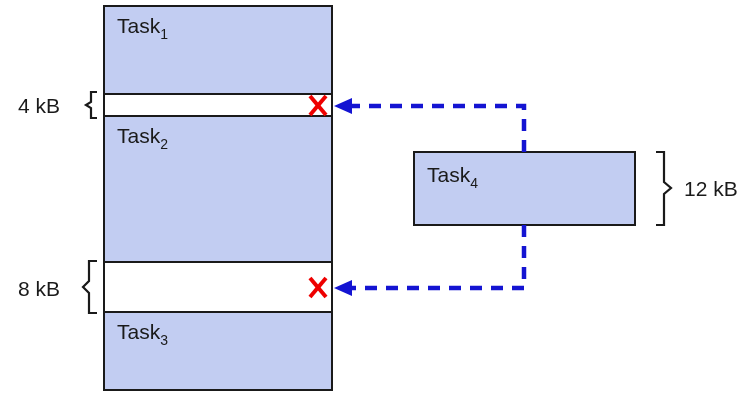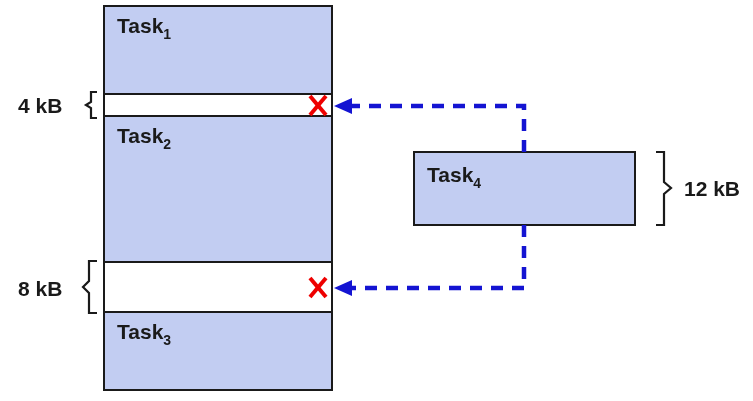--- a/index.html
+++ b/index.html
@@ -9,21 +9,20 @@
   }
   body {
     font-family: "Liberation Sans", sans-serif;
   }
   #canvas {
     position: relative;
     width: 753px;
     height: 401px;
     background: #ffffff;
     overflow: hidden;
-    font-weight: bold;
   }
   #diagram-svg {
     position: absolute;
     left: 0;
     top: 0;
     width: 753px;
     height: 401px;
   }
   .mem-label {
     font-family: "Liberation Sans", sans-serif;

